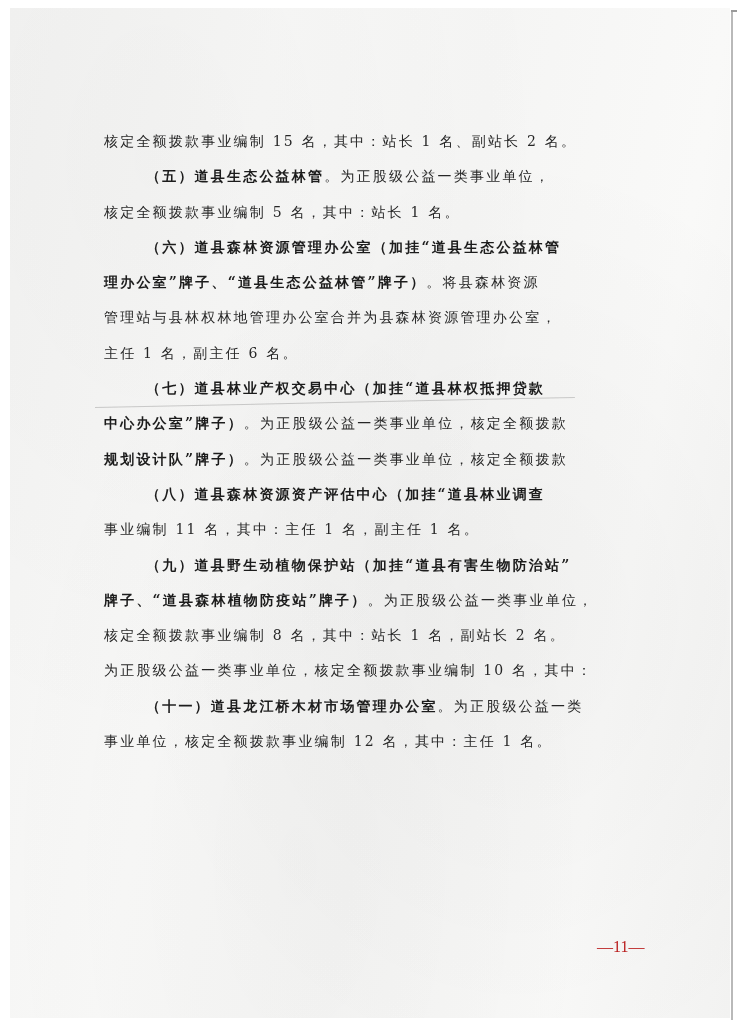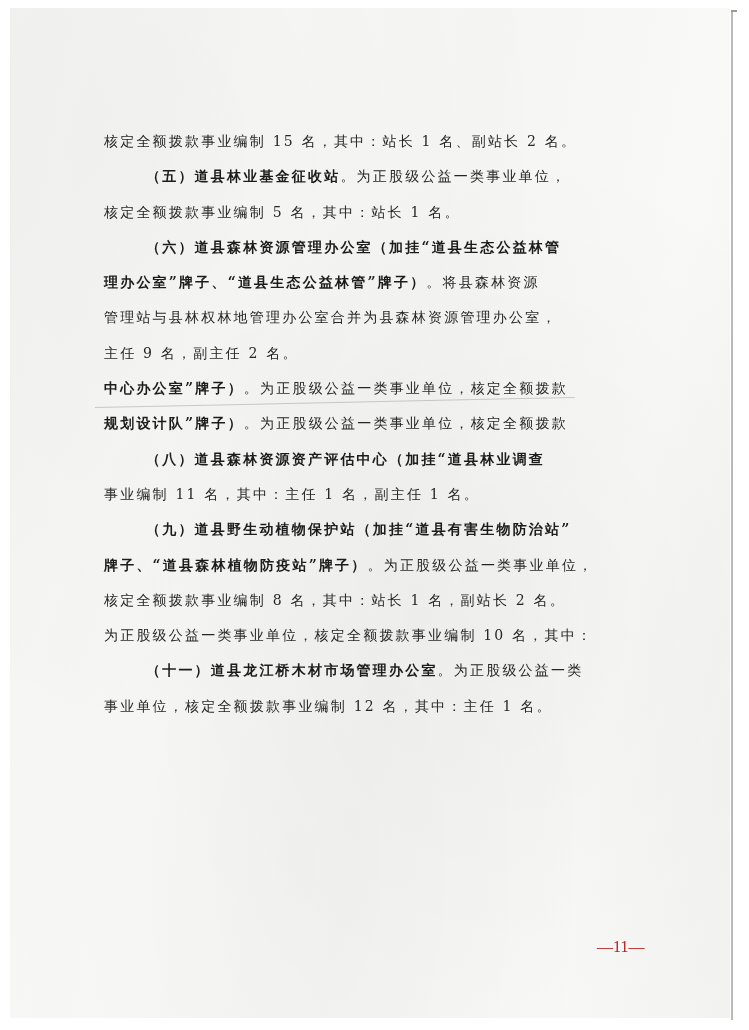--- a/index.html
+++ b/index.html
@@ -92,26 +92,27 @@
 </head>
 <body>
 
 <div class="page"></div>
 <div class="edge-right"></div>
 <div class="edge-right-top"></div>
 <div class="crease"></div>
 
 <div class="text">
   <div class="line"><span class="bold"></span><span>核定全额拨款事业编制 15 名，其中：站长 1 名、副站长 2 名。</span></div>
-  <div class="line indent"><span class="bold">（五）道县林业基金征收站</span><span>。为正股级公益一类事业单位，</span></div>
+  <div class="line indent"><span class="bold">（五）道县生态公益林管</span><span>。为正股级公益一类事业单位，</span></div>
   <div class="line"><span class="bold"></span><span>核定全额拨款事业编制 5 名，其中：站长 1 名。</span></div>
   <div class="line indent"><span class="bold">（六）道县森林资源管理办公室（加挂“道县生态公益林管</span><span></span></div>
   <div class="line"><span class="bold">理办公室”牌子、“道县生态公益林管”牌子）</span><span>。将县森林资源</span></div>
   <div class="line"><span class="bold"></span><span>管理站与县林权林地管理办公室合并为县森林资源管理办公室，</span></div>
-  <div class="line"><span class="bold"></span><span>主任 9 名，副主任 2 名。</span></div>
+  <div class="line"><span class="bold"></span><span>主任 1 名，副主任 6 名。</span></div>
+  <div class="line indent"><span class="bold">（七）道县林业产权交易中心（加挂“道县林权抵押贷款</span><span></span></div>
   <div class="line"><span class="bold">中心办公室”牌子）</span><span>。为正股级公益一类事业单位，核定全额拨款</span></div>
   <div class="line"><span class="bold">规划设计队”牌子）</span><span>。为正股级公益一类事业单位，核定全额拨款</span></div>
   <div class="line indent"><span class="bold">（八）道县森林资源资产评估中心（加挂“道县林业调查</span><span></span></div>
   <div class="line"><span class="bold"></span><span>事业编制 11 名，其中：主任 1 名，副主任 1 名。</span></div>
   <div class="line indent"><span class="bold">（九）道县野生动植物保护站（加挂“道县有害生物防治站”</span><span></span></div>
   <div class="line"><span class="bold">牌子、“道县森林植物防疫站”牌子）</span><span>。为正股级公益一类事业单位，</span></div>
   <div class="line"><span class="bold"></span><span>核定全额拨款事业编制 8 名，其中：站长 1 名，副站长 2 名。</span></div>
   <div class="line"><span class="bold"></span><span>为正股级公益一类事业单位，核定全额拨款事业编制 10 名，其中：</span></div>
   <div class="line indent"><span class="bold">（十一）道县龙江桥木材市场管理办公室</span><span>。为正股级公益一类</span></div>
   <div class="line"><span class="bold"></span><span>事业单位，核定全额拨款事业编制 12 名，其中：主任 1 名。</span></div>

